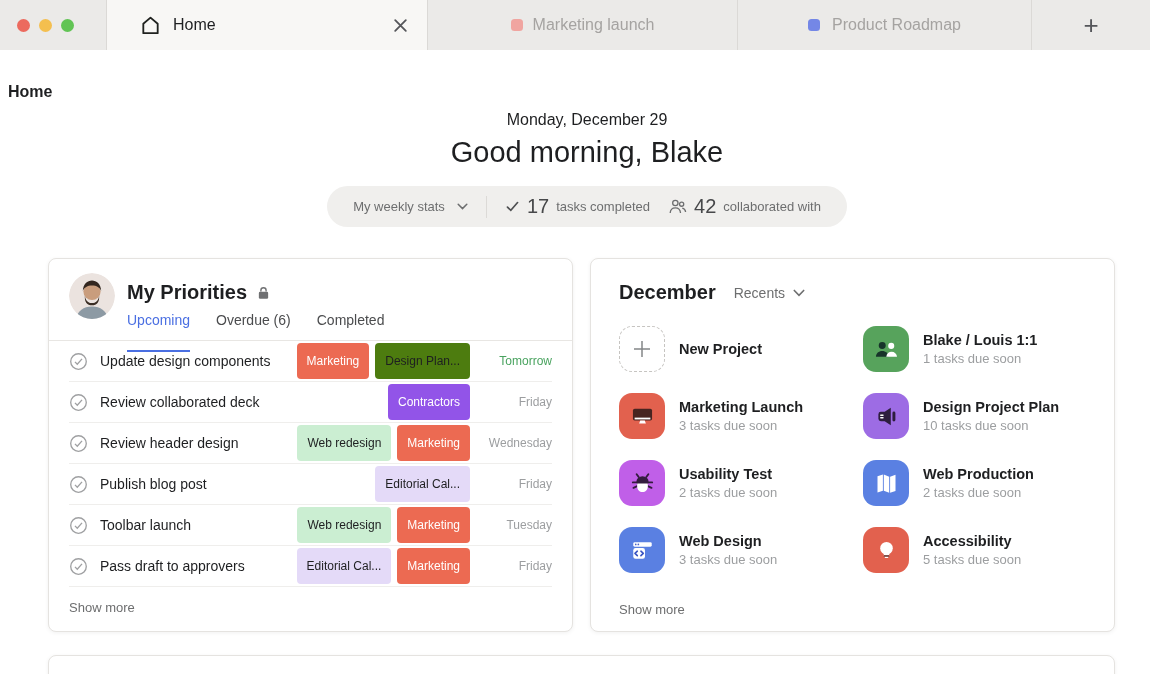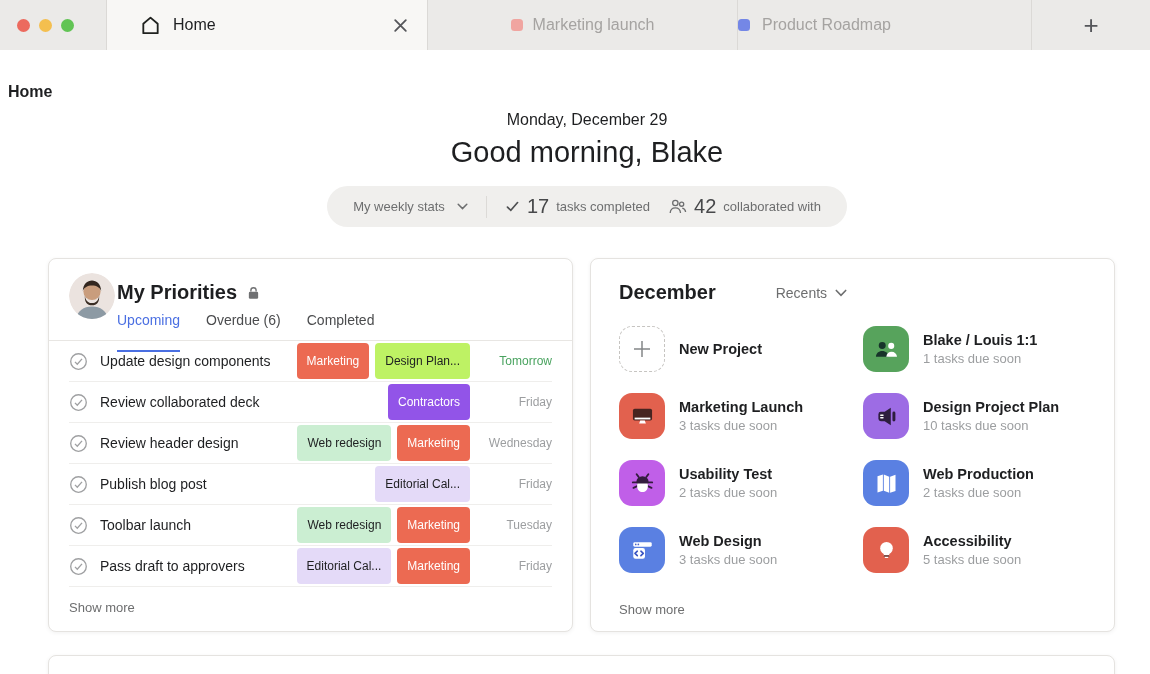--- a/index.html
+++ b/index.html
@@ -11,21 +11,21 @@
   .tabbar { position:absolute; top:0; left:0; right:0; height:50px; background:#ebeae8;
             border-bottom:1px solid #e0ded b; display:flex; align-items:stretch; }
   .traffic { width:107px; display:flex; align-items:center; gap:9px; padding-left:17px;
              border-right:1px solid #dbd9d6; }
   .tl-dot { width:13px; height:13px; border-radius:50%; }
   .tab { display:flex; align-items:center; border-right:1px solid #dbd9d6; font-size:16px;
          color:#a5a3a1; position:relative; }
   .tab-home { width:321px; padding:0 14px 0 32px; background:#f8f7f5; color:#1e1f21; }
   .tab-home .tab-label { margin-left:11px; font-weight:500; flex:1; }
   .tab-2 { width:310px; justify-content:center; gap:10px; }
-  .tab-3 { width:294px; justify-content:flex-start; gap:12px; }
+  .tab-3 { width:294px; justify-content:center; gap:12px; }
   .tab-dot { width:12px; height:12px; border-radius:3.5px; flex:0 0 auto; }
   .close-btn { display:flex; align-items:center; justify-content:center; width:26px; height:26px;
                border:none; background:transparent; cursor:pointer; border-radius:5px; }
   .newtab { flex:1; display:flex; align-items:center; justify-content:center; border:none;
             background:transparent; font-size:26px; font-weight:300; color:#55565a; cursor:pointer; }
 
   
   .breadcrumb { position:absolute; left:8px; top:83px; font-size:16px; font-weight:700; }
   .page-head { position:absolute; left:24px; right:0; top:0; text-align:center; pointer-events:none; }
   .date { margin-top:111px; font-size:16px; }
@@ -42,21 +42,21 @@
   .card { position:absolute; background:#fff; border:1px solid #e5e3e0; border-radius:8px;
           box-shadow:0 1px 4px rgba(0,0,0,.06); }
   .card-priorities { left:48px; top:258px; width:525px; height:374px; }
   .card-projects  { left:590px; top:258px; width:525px; height:374px; }
   .card-bottom    { left:48px; top:655px; width:1067px; height:60px; }
 
   
   .pri-head { display:flex; align-items:flex-start; padding:14px 20px 0; height:82px;
               border-bottom:1px solid #e8e6e3; }
   .avatar { width:46px; height:46px; border-radius:50%; overflow:hidden; flex:0 0 auto; }
-  .pri-col { margin-left:2px; }
+  .pri-col { margin-left:12px; }
   .pri-title-row { display:flex; align-items:center; gap:10px; margin-top:8px; }
   .pri-title { font-size:20px; font-weight:600; }
   .pri-tabs { display:flex; gap:26px; margin-top:8px; }
   .pri-tab { background:none; border:none; font-family:inherit; font-size:14px; color:#4b4c4e;
              padding:0 0 22px; cursor:pointer; border-bottom:2px solid transparent; }
   .pri-tab.active { color:#4a6fe2; border-bottom-color:#4a6fe2; font-weight:500; }
 
   .task-list { padding:0 20px; }
   .task-row { display:flex; align-items:center; height:41px; border-bottom:1px solid #efeeec;
               cursor:pointer; }
@@ -66,21 +66,21 @@
   .tag { font-size:12px; line-height:20px; padding:8px 10px; border-radius:4px; white-space:nowrap; }
   .due { width:72px; text-align:right; font-size:12px; color:#9c9ea0; flex:0 0 auto; }
   .show-more { display:block; background:none; border:none; font-family:inherit; font-size:13px;
                color:#6d6e6f; cursor:pointer; margin:13px 0 0 20px; }
 
   
   .proj-inner { padding:22px 24px 0 28px; }
   .proj-head { display:flex; align-items:center; gap:18px; }
   .proj-title { font-size:20px; font-weight:600; }
   .recents-dd { display:flex; align-items:center; gap:8px; background:none; border:none;
-                font-family:inherit; font-size:14px; color:#6d6e6f; cursor:pointer;margin-left:42px; }
+                font-family:inherit; font-size:14px; color:#6d6e6f; cursor:pointer; }
   .proj-grid { display:grid; grid-template-columns:244px 1fr; row-gap:19px; margin-top:21px; }
   .proj-cell { display:flex; align-items:center; gap:14px; height:48px; cursor:pointer; }
   .tile { width:46px; height:46px; border-radius:13px; display:flex; align-items:center;
           justify-content:center; flex:0 0 auto; }
   .tile-new { background:#fff; border:1.6px dashed #c6c4c1; }
   .proj-text { display:flex; flex-direction:column; gap:3px; }
   .proj-name { font-size:14.5px; font-weight:600; }
   .proj-sub { font-size:13px; color:#9c9ea0; }
   .proj-show-more { position:absolute; left:28px; bottom:14px; margin:0; }
 </style>
@@ -194,21 +194,21 @@
   <div class="task-row">
     <span class="check-circle">
       <svg width="19" height="19" viewBox="0 0 20 20" fill="none" stroke="#9fa0a2" stroke-width="1.4">
               <circle cx="10" cy="10" r="8.2"></circle>
               <path d="M6.3 10.4l2.4 2.4 5-5.6"></path>
             </svg>
     </span>
     <span class="task-name">Update design components</span>
     <span class="tags">
             <span class="tag" style="background: rgb(236, 106, 82); color: rgb(255, 255, 255);">Marketing</span>
-            <span class="tag" style="background: #bef264; color: rgb(30, 31, 33);">Design Plan...</span>
+            <span class="tag" style="background: #4d7c0f; color: rgb(30, 31, 33);">Design Plan...</span>
           </span>
     <span class="due" style="color: rgb(73, 163, 95);">Tomorrow</span>
   </div>
 
   <div class="task-row">
     <span class="check-circle">
       <svg width="19" height="19" viewBox="0 0 20 20" fill="none" stroke="#9fa0a2" stroke-width="1.4">
               <circle cx="10" cy="10" r="8.2"></circle>
               <path d="M6.3 10.4l2.4 2.4 5-5.6"></path>
             </svg>

